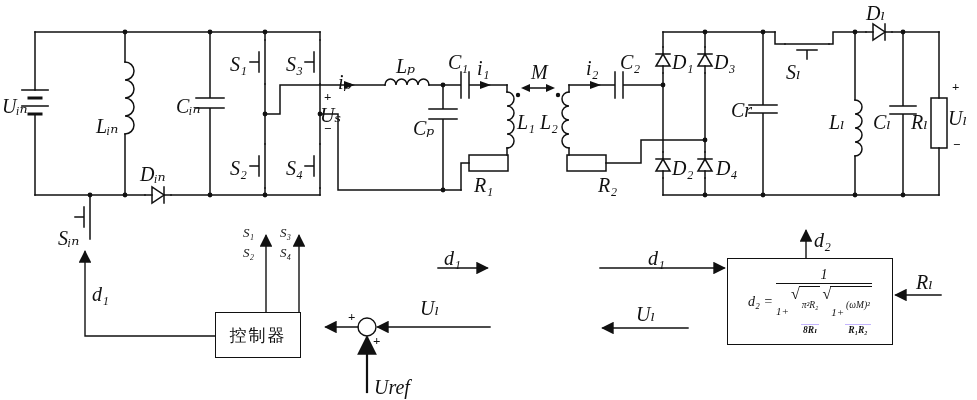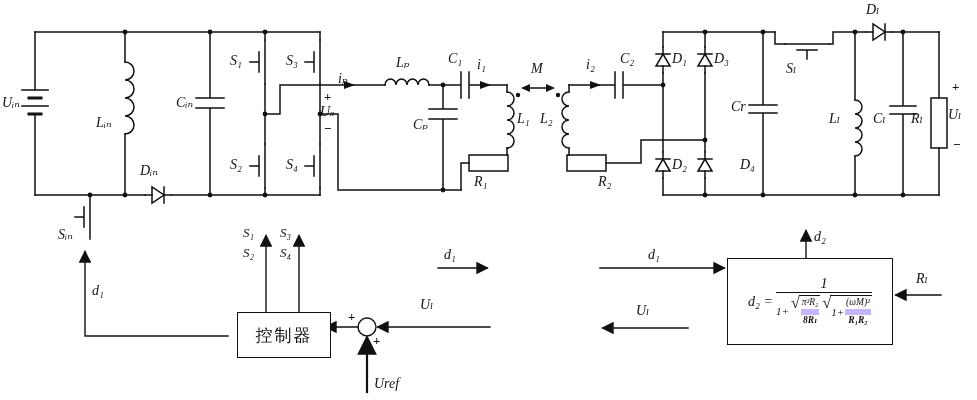--- a/index.html
+++ b/index.html
@@ -1,36 +1,36 @@
 <!DOCTYPE html>
 <html><head>
 <meta charset="utf-8">
 <style>
   html,body{margin:0;padding:0;background:#e8e8e8;}
   #stage{position:relative;width:977px;height:400px;background:#ffffff;overflow:hidden;
          font-family:"Liberation Serif","DejaVu Serif","DejaVu Sans",serif;color:#111;}
   svg{position:absolute;left:0;top:0;}
-  .lbl{position:absolute;font-style:italic;font-size:14px;line-height:1;white-space:nowrap;
+  .lbl{position:absolute;font-style:italic;font-size:20px;line-height:1;white-space:nowrap;
        font-family:"Liberation Serif","DejaVu Serif","DejaVu Sans",serif;}
   .sign{position:absolute;font-style:normal;font-size:13px;line-height:1;font-weight:bold;}
   .small{font-size:13px;}
   .box{position:absolute;border:1.6px solid #111;box-sizing:border-box;background:#fff;
        display:flex;align-items:center;justify-content:center;}
   .cjk{font-style:normal;font-size:17px;letter-spacing:2px;
        font-family:"DejaVu Sans","Liberation Sans",sans-serif;}
   
   .fbox{left:727px;top:258px;width:166px;height:87px;gap:3px;font-style:italic;font-size:14px;}
   .bigfrac{display:inline-flex;flex-direction:column;align-items:center;}
   .bnum{padding:0 2px;line-height:1.15;}
   .bden{border-top:1.2px solid #111;display:inline-flex;align-items:center;font-size:11px;padding-top:2px;}
   .sq{display:inline-flex;align-items:flex-start;margin-left:2px;}
   .sqs{font-style:normal;font-size:16px;line-height:1;margin-right:-1px;}
   .rad{border-top:1px solid #111;display:inline-flex;align-items:center;padding:1px 1px 0;}
   .fr{display:inline-flex;flex-direction:column;align-items:center;font-size:9.5px;margin-left:1px;}
-  .frn{border-bottom:6px solid #c4b5fd;padding:0 1px;line-height:1.25;}
+  .frn{border-bottom:1px solid #c4b5fd;padding:12px 1px;line-height:1.25;}
   .frd{line-height:1.25;font-weight:bold;}
 </style>
 </head>
 <body>
 
 <div id="stage">
 
 <svg width="977" height="400" viewBox="0 0 977 400" fill="none" stroke="#111" stroke-width="1.5" stroke-linecap="square">
   <defs>
     <marker id="arr" viewBox="0 0 10 10" refX="8.5" refY="5" markerWidth="9" markerHeight="9" orient="auto">
@@ -184,21 +184,21 @@
 <span class="lbl" style="left:586px;top:58px">i₂</span>
 <span class="lbl" style="left:620px;top:52px">C₂</span>
 <span class="lbl" style="left:517px;top:112px">L₁</span>
 <span class="lbl" style="left:540px;top:112px">L₂</span>
 <span class="lbl" style="left:413px;top:118px">Cₚ</span>
 <span class="lbl" style="left:474px;top:175px">R₁</span>
 <span class="lbl" style="left:598px;top:175px">R₂</span>
 <span class="lbl" style="left:672px;top:52px">D₁</span>
 <span class="lbl" style="left:714px;top:52px">D₃</span>
 <span class="lbl" style="left:672px;top:158px">D₂</span>
-<span class="lbl" style="left:740px;top:158px">D₄</span>
+<span class="lbl" style="left:716px;top:158px">D₄</span>
 <span class="lbl" style="left:731px;top:100px">Cr</span>
 <span class="lbl" style="left:786px;top:62px">Sₗ</span>
 <span class="lbl" style="left:866px;top:3px">Dₗ</span>
 <span class="lbl" style="left:829px;top:112px">Lₗ</span>
 <span class="lbl" style="left:873px;top:112px">Cₗ</span>
 <span class="lbl" style="left:911px;top:112px">Rₗ</span>
 <span class="sign" style="left:952px;top:80px">+</span>
 <span class="lbl" style="left:948px;top:108px">Uₗ</span>
 <span class="sign" style="left:953px;top:138px">−</span>
 
@@ -210,21 +210,21 @@
 <span class="sign" style="left:348px;top:310px">+</span>
 <span class="sign" style="left:373px;top:334px">+</span>
 <span class="lbl" style="left:374px;top:377px">Uref</span>
 <span class="lbl" style="left:420px;top:298px">Uₗ</span>
 <span class="lbl" style="left:444px;top:248px">d₁</span>
 <span class="lbl" style="left:648px;top:248px">d₁</span>
 <span class="lbl" style="left:636px;top:304px">Uₗ</span>
 <span class="lbl" style="left:814px;top:230px">d₂</span>
 <span class="lbl" style="left:916px;top:272px">Rₗ</span>
 
-<div class="box" style="left:237px;top:312px;width:94px;height:46px">
+<div class="box" style="left:215px;top:312px;width:86px;height:46px">
   <span class="cjk">控制器</span>
 </div>
 <div class="box fbox">
   <span>d₂ =</span>
   <span class="bigfrac">
     <span class="bnum">1</span>
     <span class="bden">
       <span>1+</span>
       <span class="sq">
         <span class="sqs">√</span>

